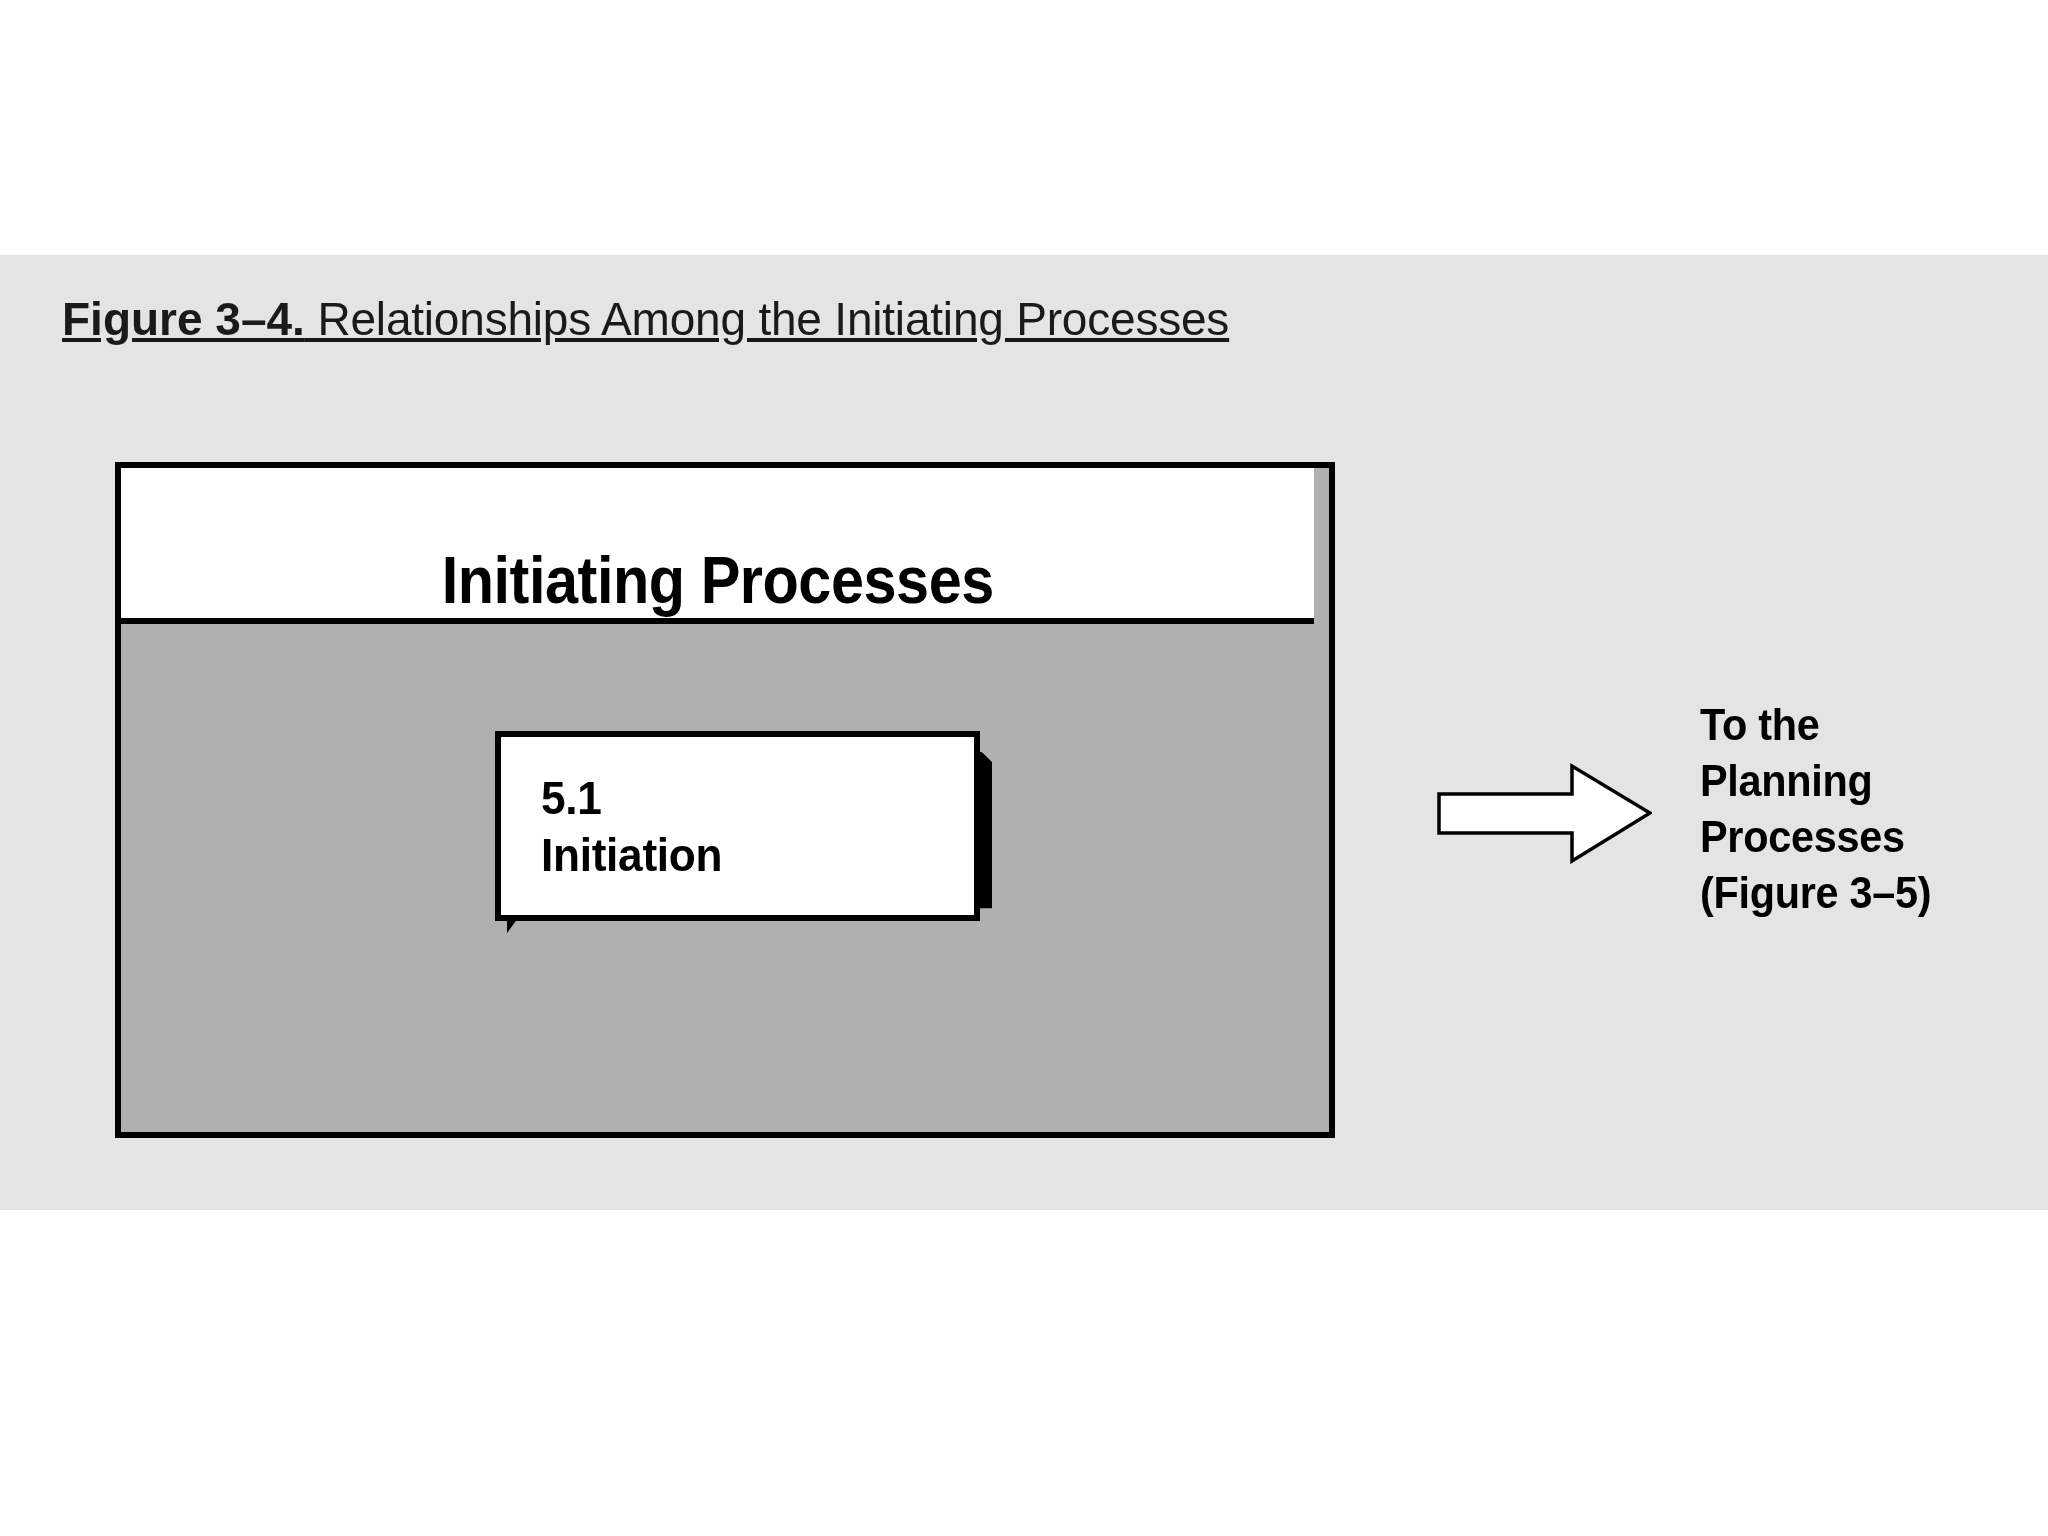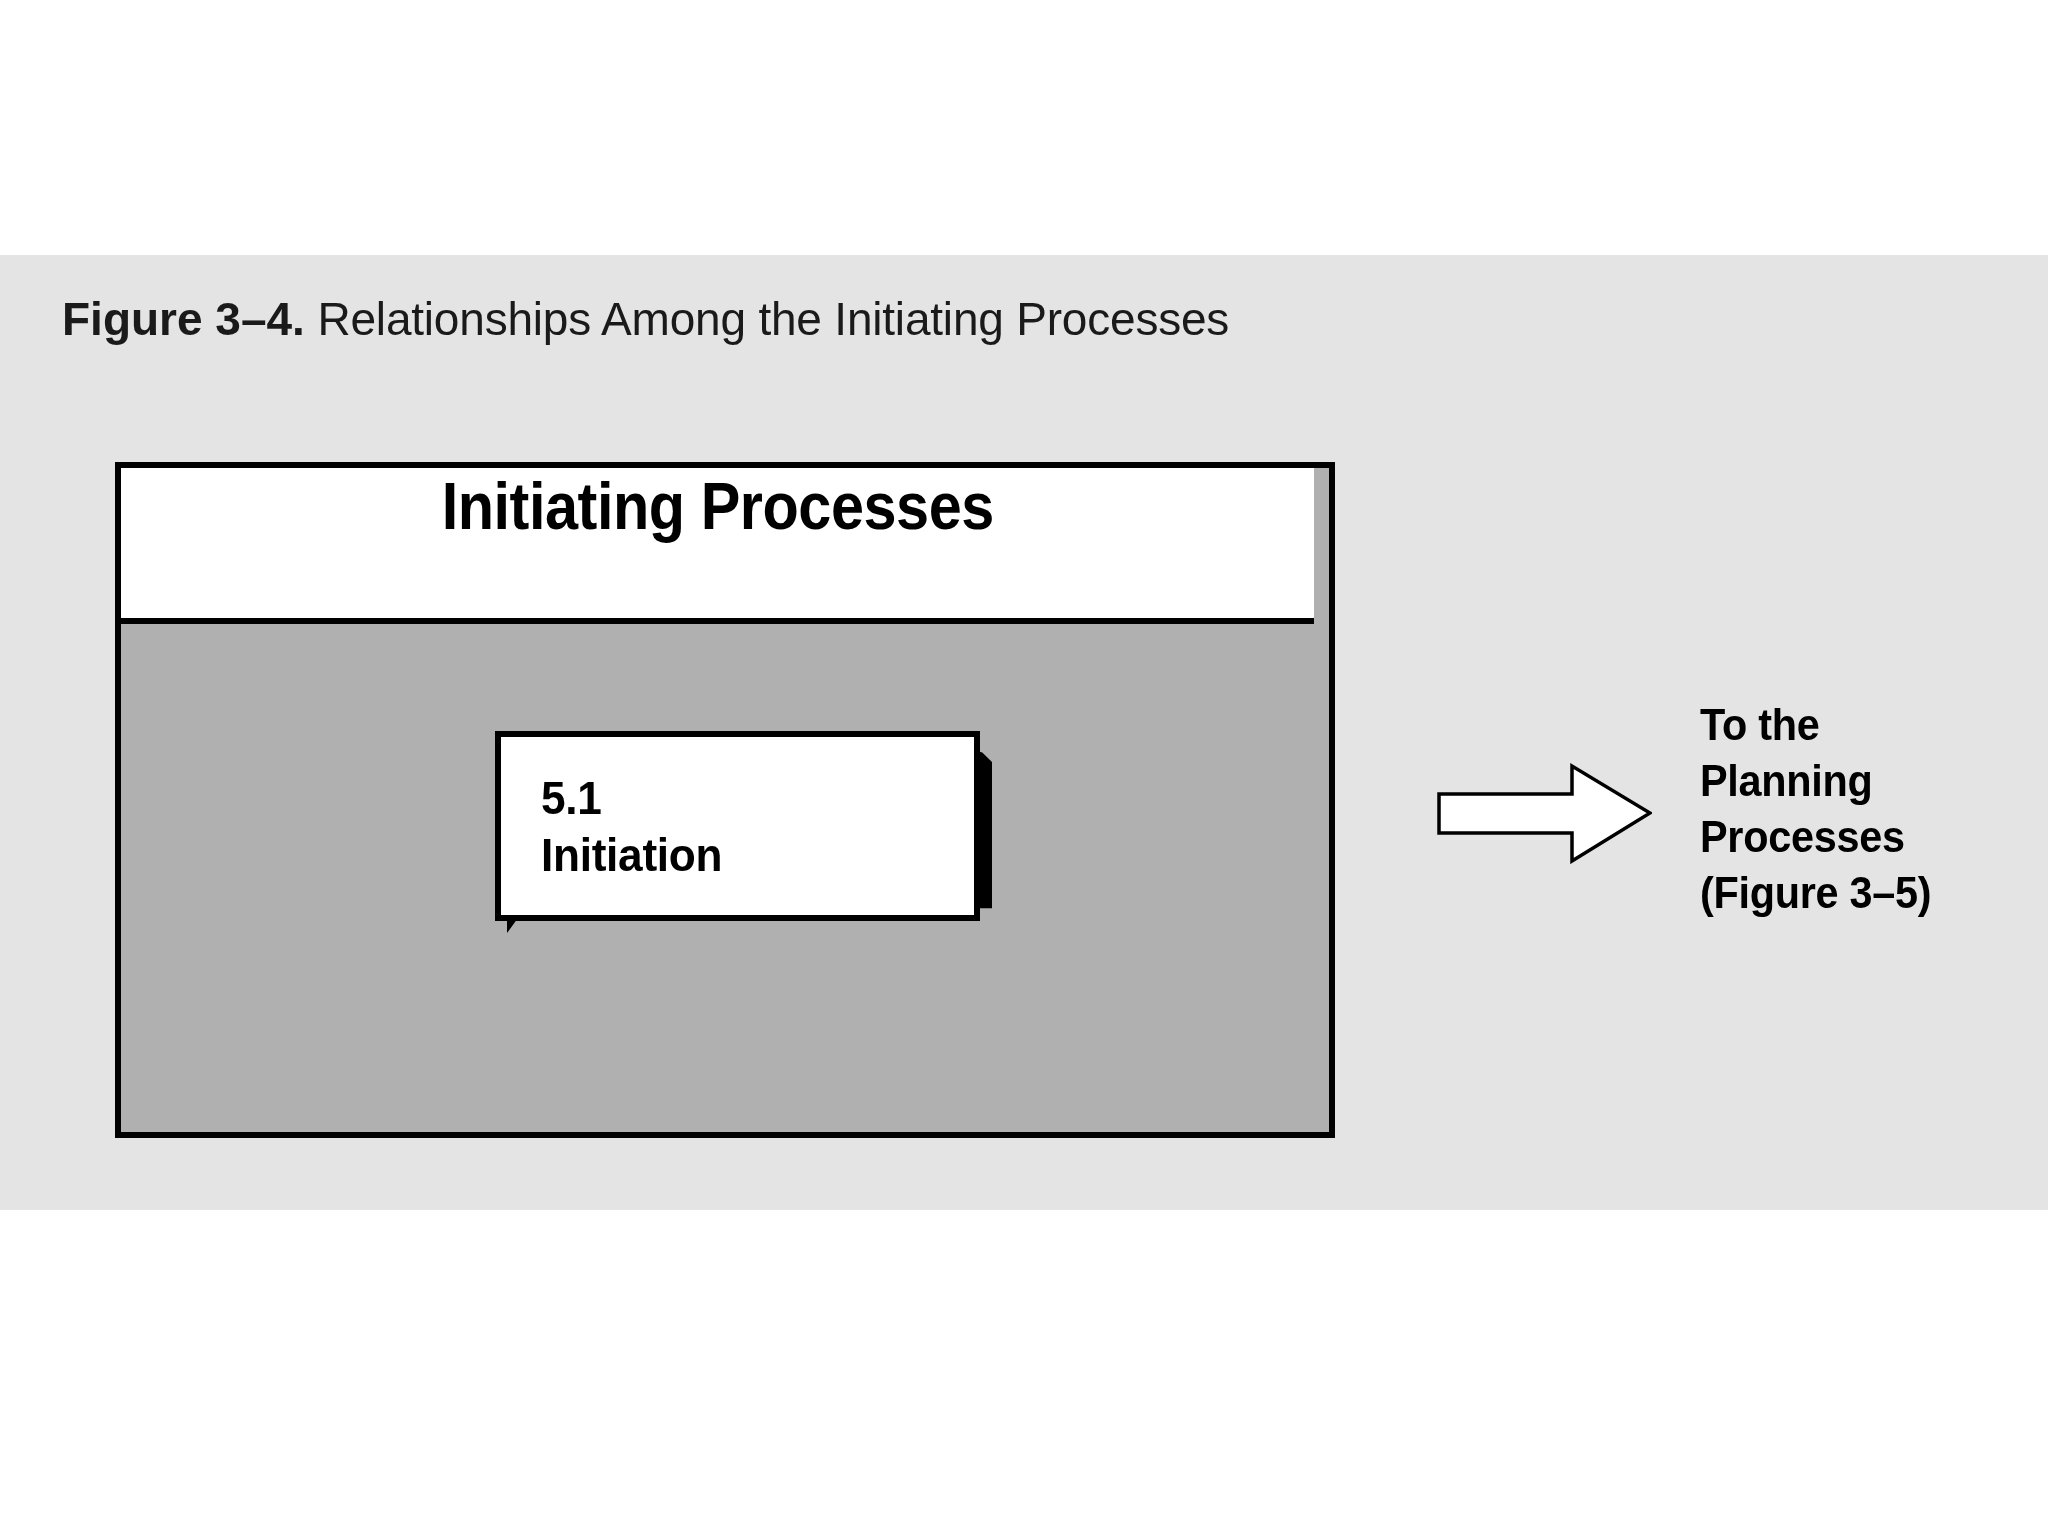--- a/index.html
+++ b/index.html
@@ -27,20 +27,21 @@
   
   #figure-caption {
     position: absolute;
     left: 62px;
     top: 290px;
     font-size: 46px;
     line-height: 58px;
     color: #1a1a1a;
     white-space: nowrap;
     letter-spacing: -0.2px;
+    text-decoration: underline;
   }
   #figure-caption .cap-label {
     font-weight: bold;
     letter-spacing: 0px;
   }
   #figure-caption .cap-text {
     font-weight: normal;
   }
 
   
@@ -59,21 +60,21 @@
   #initiating-header {
     position: absolute;
     left: 0;
     top: 0;
     right: 15px;
     height: 156px;
     background: #ffffff;
     border-bottom: 6px solid #000000;
     box-sizing: border-box;
     display: flex;
-    align-items: flex-start;
+    align-items: flex-end;
     justify-content: center;
   }
   #initiating-header-label {
     font-size: 66px;
     font-weight: bold;
     color: #000000;
     letter-spacing: -0.5px;
     transform: scaleX(0.90);
     transform-origin: center;
     white-space: nowrap;

